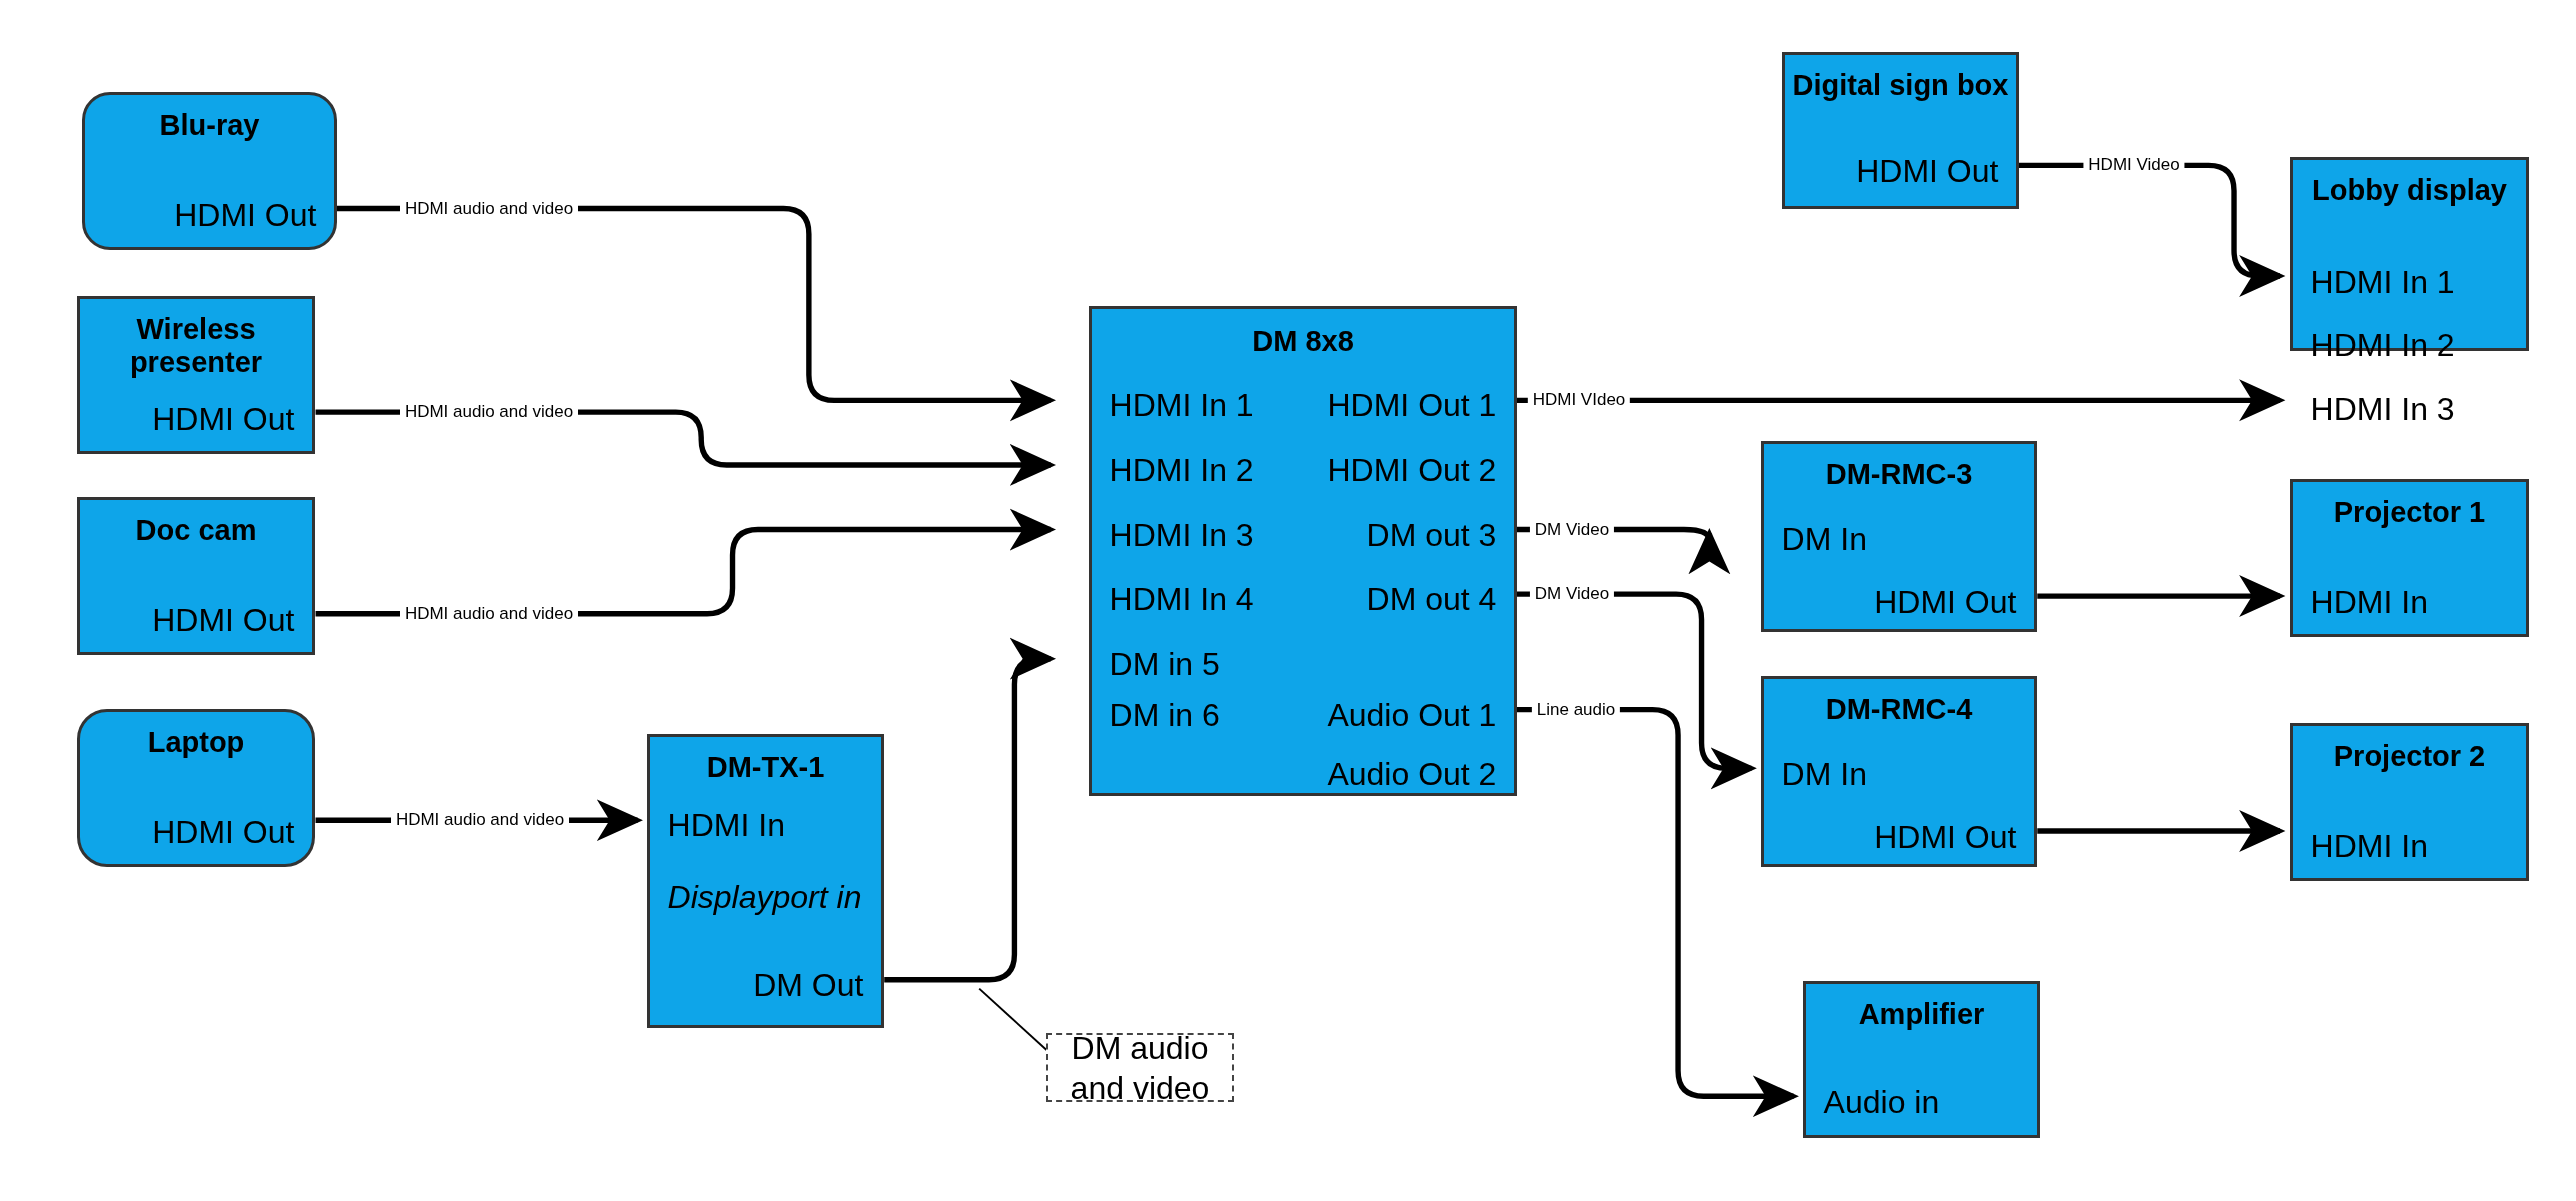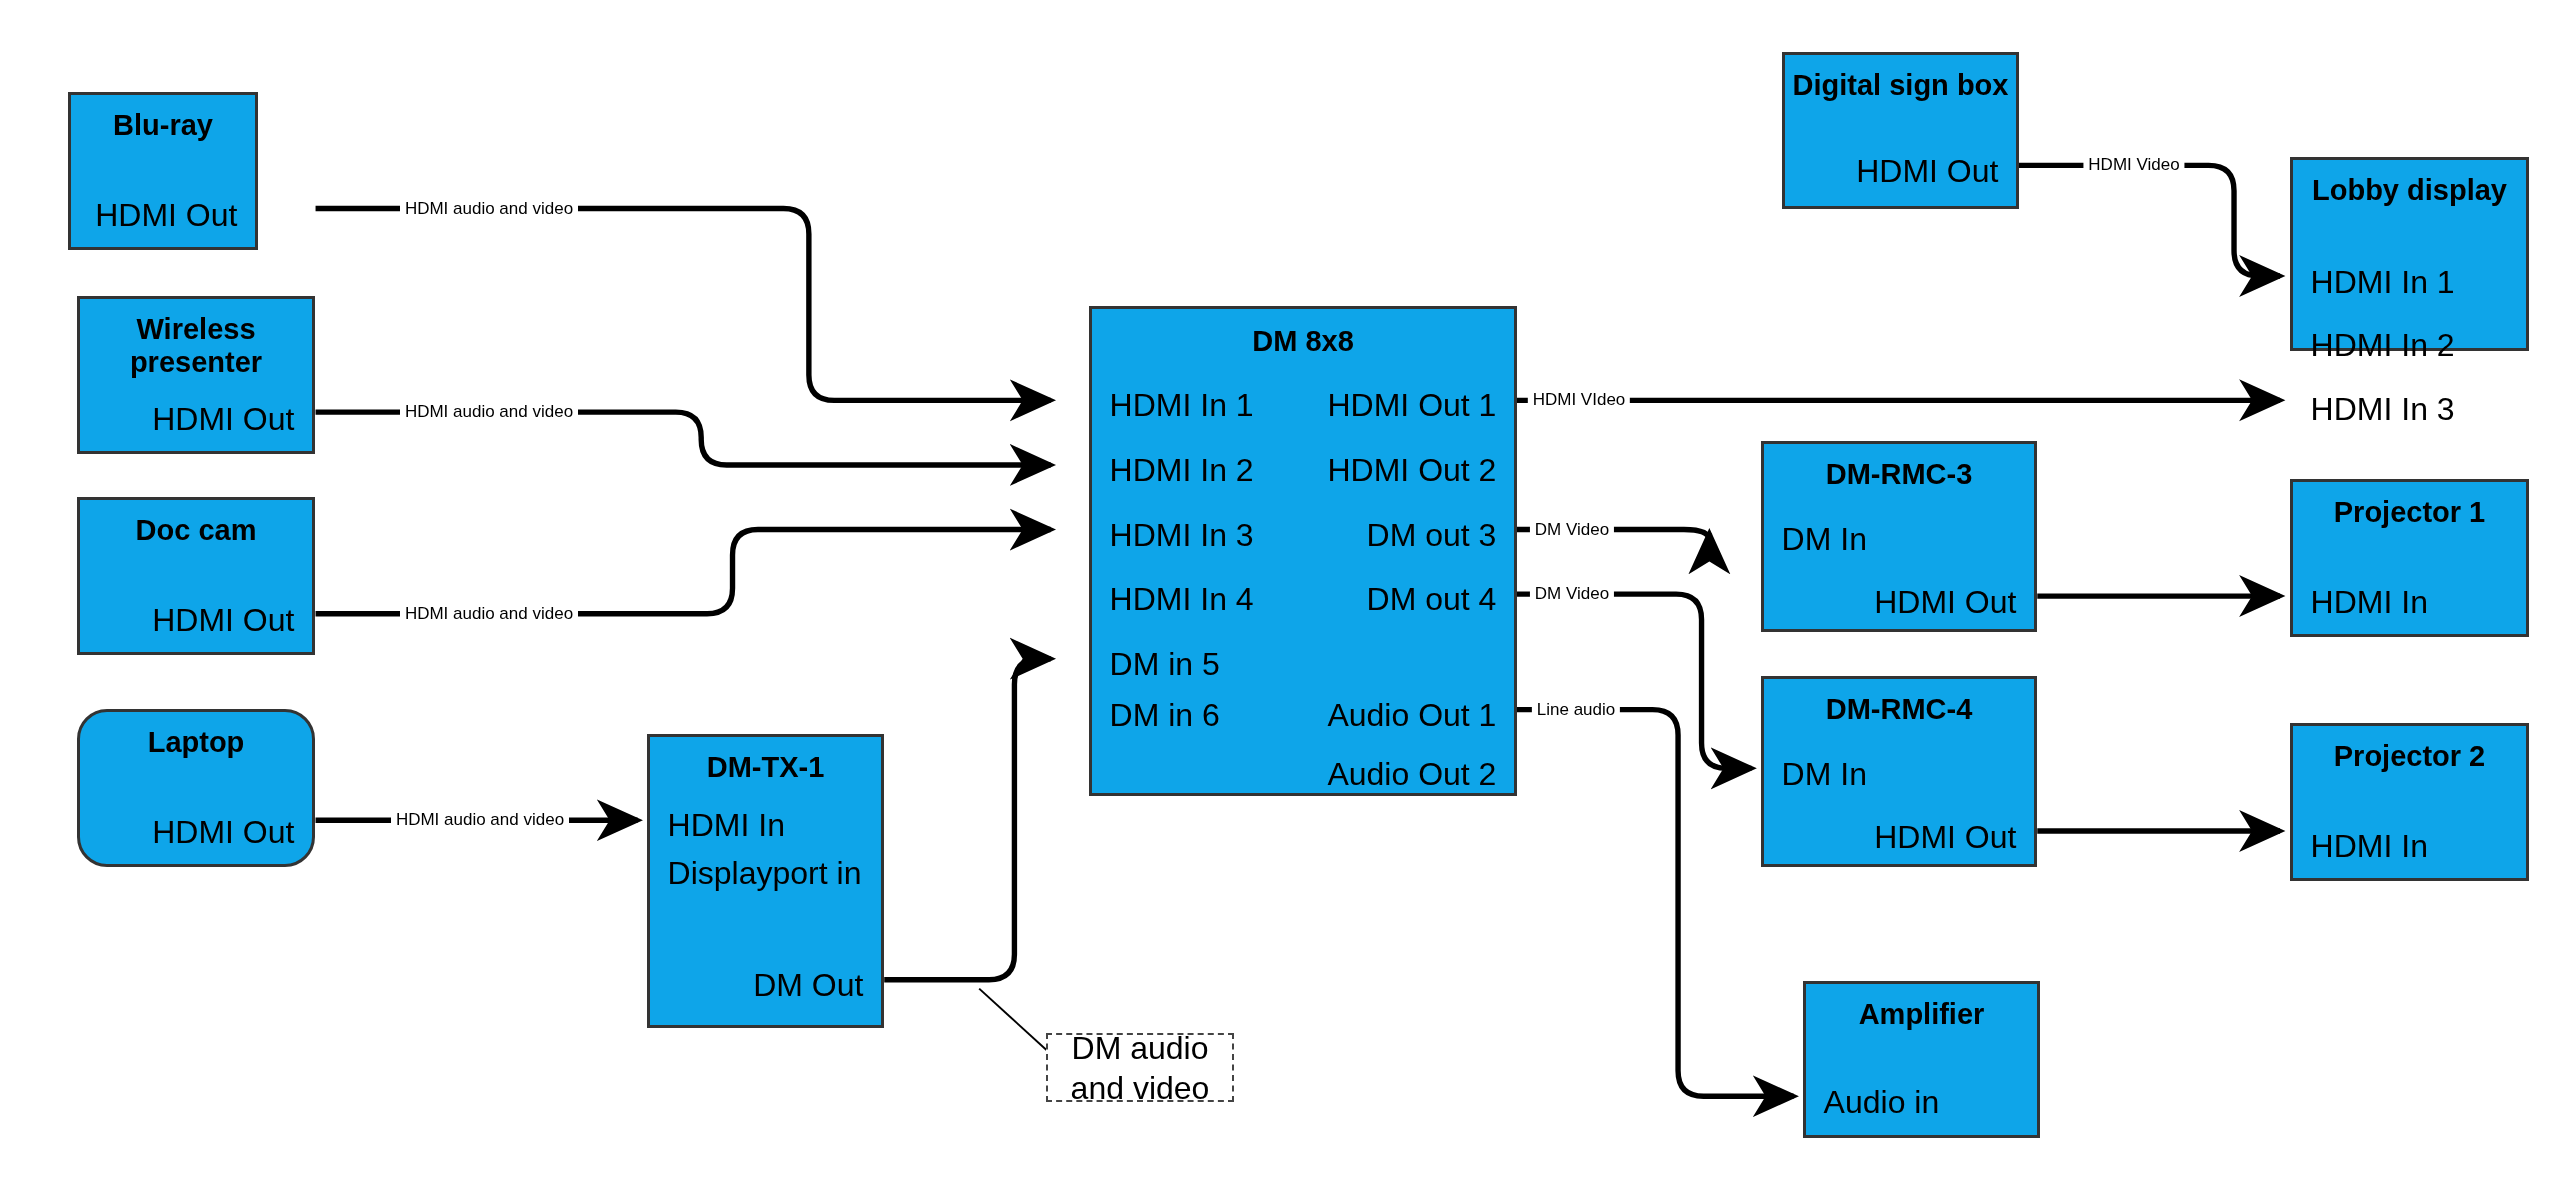--- a/index.html
+++ b/index.html
@@ -41,40 +41,40 @@
         <path d="M2062,169 L2256,169 Q2282,169 2282,195 L2282,256 Q2282,282 2308,282 L2329,282" fill="none" stroke="#000000" stroke-width="5.5" stroke-linecap="butt" stroke-linejoin="round" marker-end="url(#ah)"></path>
         <path d="M1520,541 L1720,541 Q1746,541 1746,552 L1746,545" fill="none" stroke="#000000" stroke-width="5.5" stroke-linecap="butt" stroke-linejoin="round" marker-end="url(#ah)"></path>
         <path d="M1520,607 L1712,607 Q1738,607 1738,633 L1738,759 Q1738,785 1764,785 L1789,785" fill="none" stroke="#000000" stroke-width="5.5" stroke-linecap="butt" stroke-linejoin="round" marker-end="url(#ah)"></path>
         <path d="M1520,725 L1688,725 Q1714,725 1714,751 L1714,1094 Q1714,1120 1740,1120 L1832,1120" fill="none" stroke="#000000" stroke-width="5.5" stroke-linecap="butt" stroke-linejoin="round" marker-end="url(#ah)"></path>
         <path d="M2081,609 L2329,609" fill="none" stroke="#000000" stroke-width="5.5" stroke-linecap="butt" stroke-linejoin="round" marker-end="url(#ah)"></path>
         <path d="M2081,849 L2329,849" fill="none" stroke="#000000" stroke-width="5.5" stroke-linecap="butt" stroke-linejoin="round" marker-end="url(#ah)"></path>
         <path d="M1000,1010 L1069,1073" fill="none" stroke="#000000" stroke-width="2" stroke-linecap="butt" stroke-linejoin="round"></path>
       </g>
   </svg>
   <div id="nodes">
-      <div class="node" style="left: 68px; top: 92px; width: 190px; height: 158px; border-color: rgb(51, 51, 51);">
+      <div class="node" style="left: 82px; top: 92px; width: 255px; height: 158px; border-color: rgb(51, 51, 51); border-radius: 28px;">
         <div class="title" style="top: 13.7px;">Blu-ray</div>
         <div class="port r" style="top: 104px;">HDMI Out</div>
       </div>
       <div class="node" style="left: 77px; top: 296px; width: 238px; height: 158px; border-color: rgb(51, 51, 51);">
         <div class="title" style="top: 13.7px;">Wireless presenter</div>
         <div class="port r" style="top: 104px;">HDMI Out</div>
       </div>
       <div class="node" style="left: 77px; top: 497px; width: 238px; height: 158px; border-color: rgb(51, 51, 51);">
         <div class="title" style="top: 13.7px;">Doc cam</div>
         <div class="port r" style="top: 104px;">HDMI Out</div>
       </div>
       <div class="node" style="left: 77px; top: 709px; width: 238px; height: 158px; border-color: rgb(51, 51, 51); border-radius: 30px;">
         <div class="title" style="top: 13.7px;">Laptop</div>
         <div class="port r" style="top: 104px;">HDMI Out</div>
       </div>
       <div class="node" style="left: 647px; top: 734px; width: 237px; height: 294px; border-color: rgb(51, 51, 51);">
         <div class="title" style="top: 13.7px;">DM-TX-1</div>
         <div class="port l" style="top: 72px;">HDMI In</div>
-        <div class="port l" style="top: 120px;">Displayport in</div>
+        <div class="port l" style="top: 144px; font-style: italic;">Displayport in</div>
         <div class="port r" style="top: 232px;">DM Out</div>
       </div>
       <div class="node" style="left: 1089px; top: 306px; width: 428px; height: 490px; border-color: rgb(51, 51, 51);">
         <div class="title" style="top: 15.7px;">DM 8x8</div>
         <div class="port l" style="top: 80px;">HDMI In 1</div>
         <div class="port l" style="top: 145px;">HDMI In 2</div>
         <div class="port l" style="top: 210px;">HDMI In 3</div>
         <div class="port l" style="top: 274px;">HDMI In 4</div>
         <div class="port l" style="top: 339px;">DM in 5</div>
         <div class="port l" style="top: 390px;">DM in 6</div>

